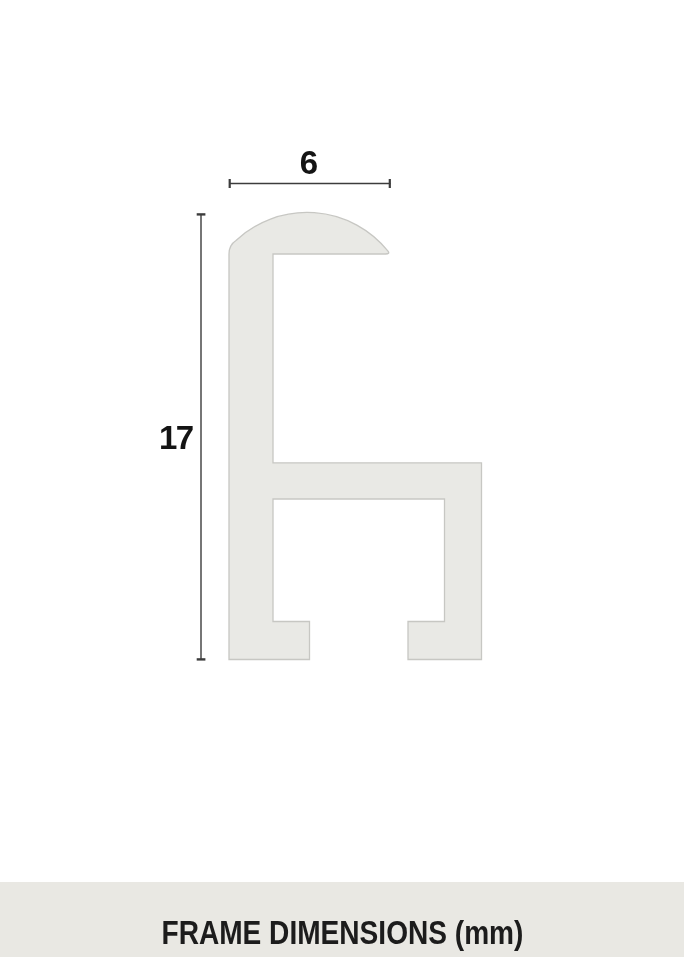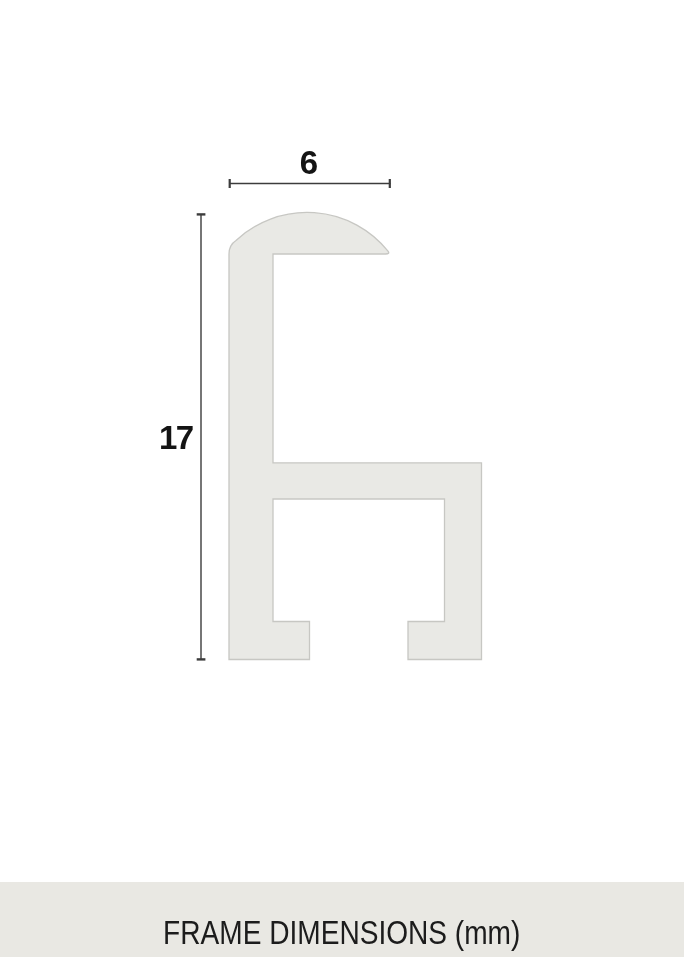--- a/index.html
+++ b/index.html
@@ -1,18 +1,18 @@
 <!DOCTYPE html>
 <html><head>
 <meta charset="utf-8">
 <style>
   html,body{margin:0;padding:0;}
   body{width:684px;height:957px;background:#ffffff;font-family:"Liberation Sans",sans-serif;position:relative;overflow:hidden;}
   .stage{position:absolute;left:0;top:0;width:684px;height:957px;}
-  .bottombar{position:absolute;left:0;top:882px;width:684px;height:75px;background:#e9e8e3;}
+  .bottombar{position:absolute;left:0;top:882px;width:684px;height:75px;background:#e9e8e3;font-weight:bold;}
   .bottomtext{position:absolute;left:0;top:32.5px;width:100%;text-align:center;}
   .bottomtext span{display:inline-block;font-size:32.5px;color:#1c1c1c;transform:scaleX(0.864);transform-origin:50% 50%;white-space:nowrap;}
 </style>
 </head>
 <body>
 
 <div class="stage">
 <svg width="684" height="957" viewBox="0 0 684 957" xmlns="http://www.w3.org/2000/svg">
 
   <path d="M 229 659.5

